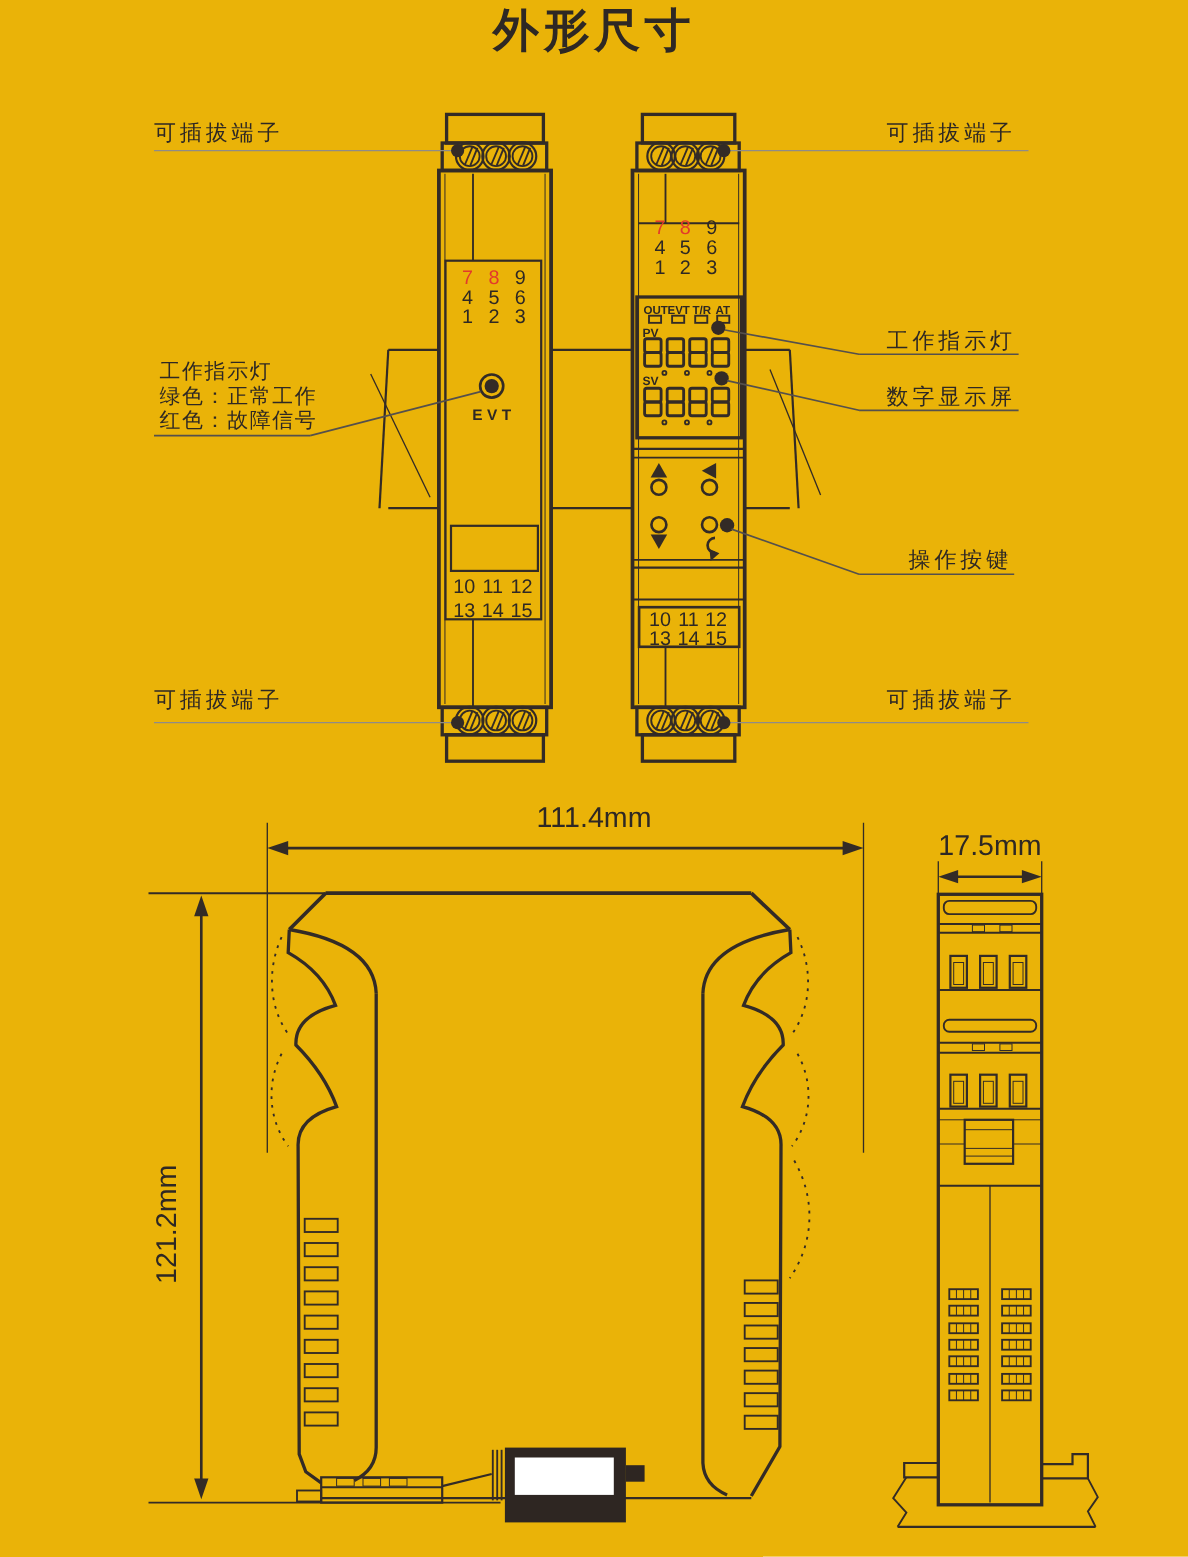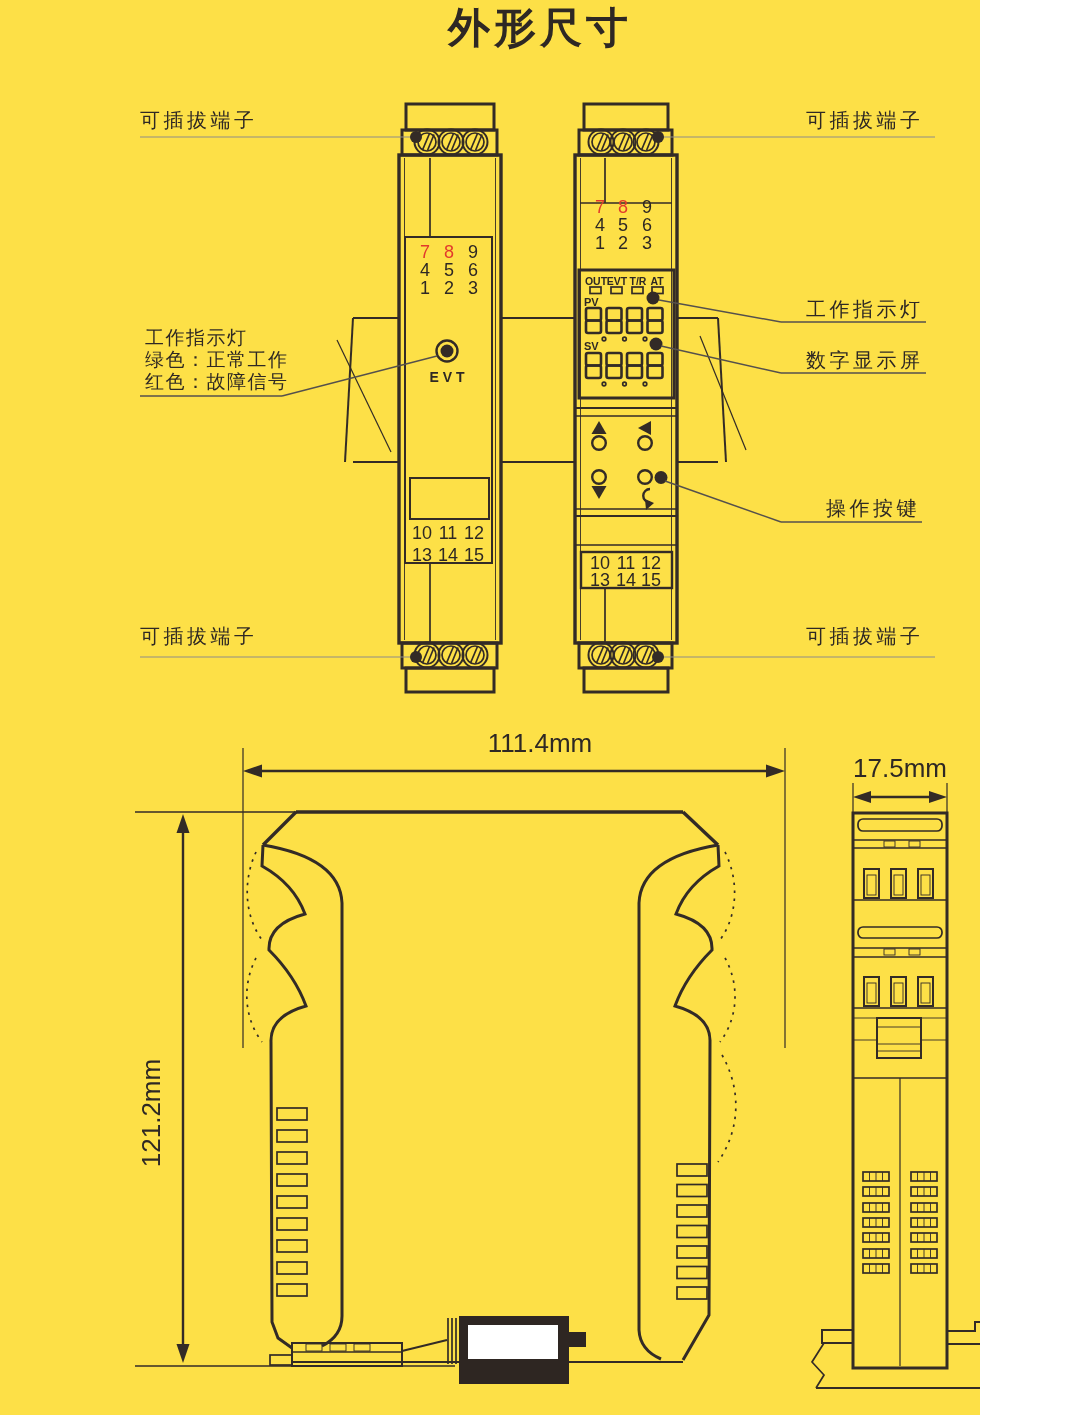--- a/index.html
+++ b/index.html
@@ -1,16 +1,16 @@
 <!DOCTYPE html>
 <html><head>
 <meta charset="utf-8">
 <style>
   body{margin:0;background:#fff;}
-  .stage{position:relative;width:980px;height:1415px;background:#fde047;
+  .stage{position:relative;width:1080px;height:1415px;background:#eab308;
          font-family:"Liberation Sans",sans-serif;overflow:hidden;}
   svg{position:absolute;left:0;top:0;}
   
   .s   {stroke:#332b26;stroke-width:2;fill:none;}
   .s1x {stroke:#332b26;stroke-width:1.7;fill:none;}
   .s25 {stroke:#332b26;stroke-width:2.4;fill:none;}
   .s3  {stroke:#332b26;stroke-width:3;fill:none;}
   .s35 {stroke:#332b26;stroke-width:3.4;fill:none;}
   .thin{stroke:#332b26;stroke-width:0.9;fill:none;}
   .thin2{stroke:#332b26;stroke-width:1.2;fill:none;}

